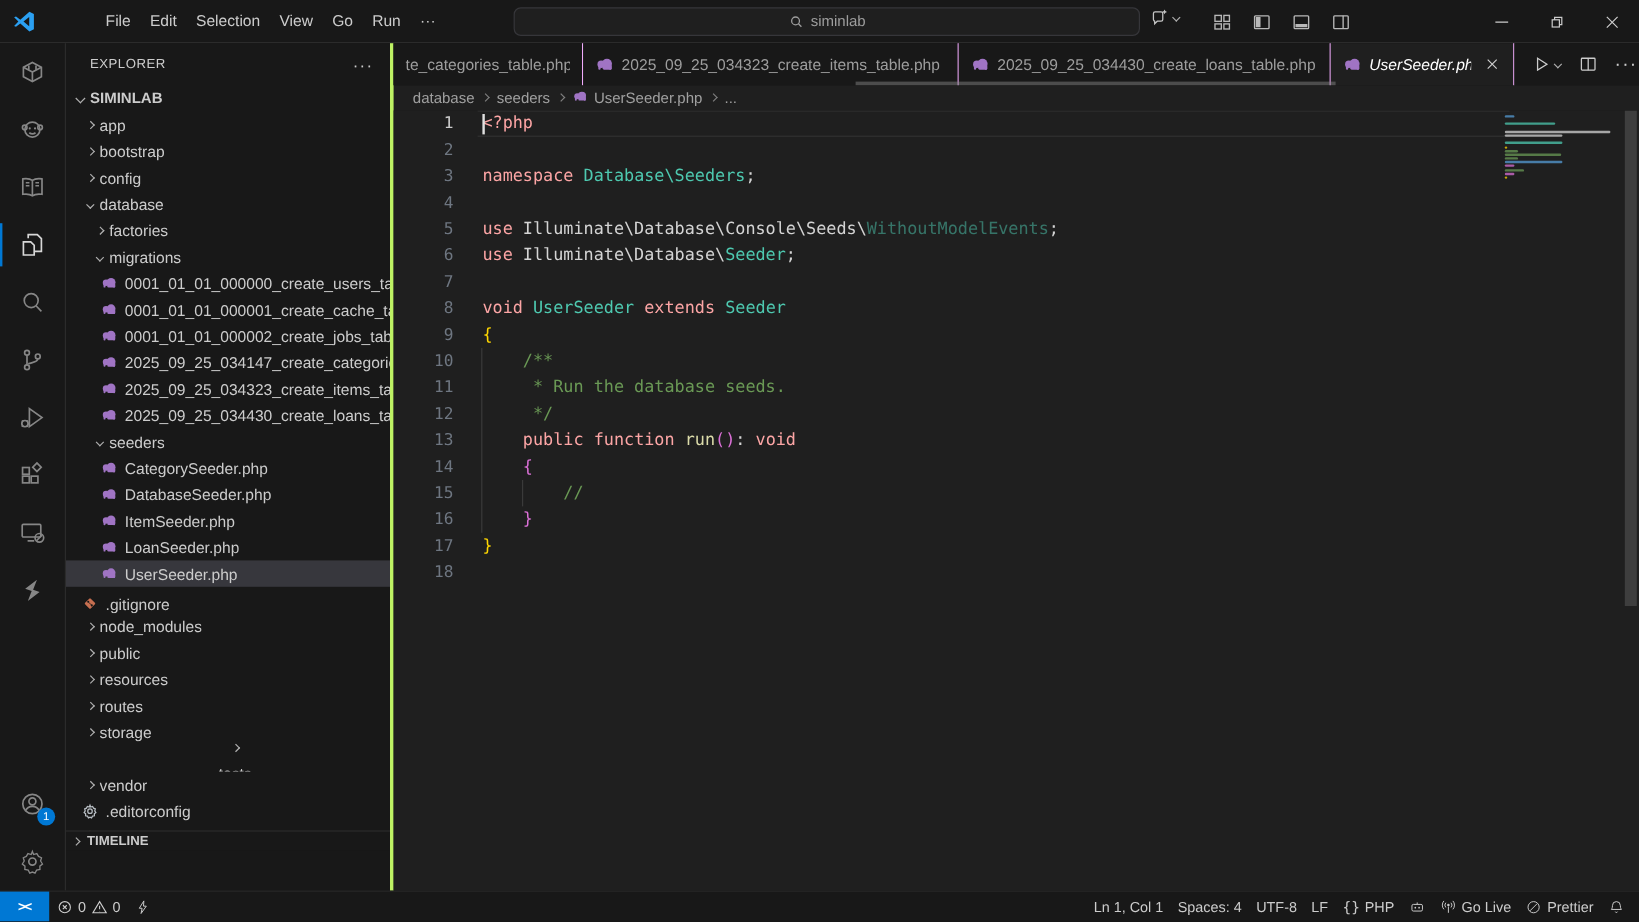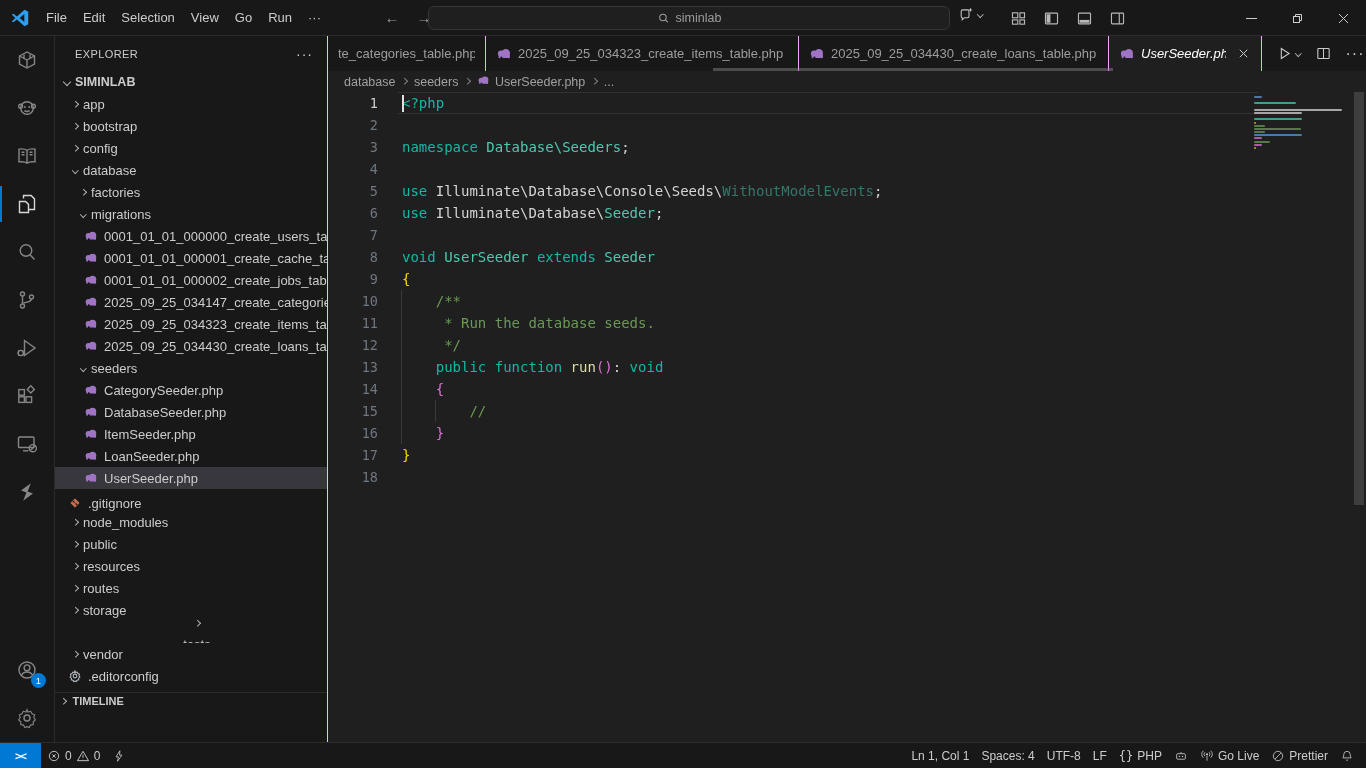--- a/index.html
+++ b/index.html
@@ -4,21 +4,21 @@
 <style>
   * { margin:0; padding:0; box-sizing:border-box; }
   html,body { width:1366px; height:768px; overflow:hidden; background:#181818;
     font-family:"Liberation Sans", sans-serif; -webkit-font-smoothing:antialiased; }
   #window { position:relative; width:1366px; height:768px; display:flex; flex-direction:column; color:#cccccc; }
 
   
   #titlebar { position:relative; height:36px; flex:0 0 36px; background:#181818; border-bottom:1px solid #2b2b2b;
     display:flex; align-items:center; font-size:13px; color:#cccccc; }
   #vscode-logo { width:20px; height:20px; margin:0 8px 0 10px; display:flex; }
-  #menus { display:flex; }
+  #menus { display:flex;margin-left:42px; }
   #menus .menu-item { padding:4px 8px; border-radius:5px; color:#cccccc; cursor:default; }
   .nav-arrows { display:flex; gap:14px; margin-left:54px; color:#9d9d9d; font-size:15px; }
   .nav-arrows span { width:18px; text-align:center; }
   #command-center { position:absolute; left:428px; top:6px; width:522px; height:24px; background:#1f1f1f;
     border:1px solid #36363a; border-radius:6px; display:flex; align-items:center; justify-content:center;
     gap:6px; color:#9d9d9d; font-size:12.5px; }
   #command-center svg { width:13px; height:13px; }
   #copilot-btn { position:absolute; left:958px; top:6px; display:flex; align-items:center; gap:3px; color:#c5c5c5; }
   #copilot-btn svg { width:17px; height:17px; }
   #layout-controls { position:absolute; right:240px; top:0; height:36px; display:flex; align-items:center; gap:16px; color:#b8b8b8; }
@@ -40,21 +40,21 @@
   #activitybar { width:55px; flex:0 0 55px; background:#181818; display:flex; flex-direction:column; border-right:1px solid #2b2b2b; }
   .ab-item { position:relative; height:48px; display:flex; align-items:center; justify-content:center; color:#868686; }
   .ab-item svg { width:24px; height:24px; }
   .ab-item.active { color:#d7d7d7; }
   .ab-item.active::before { content:""; position:absolute; left:0; top:6px; bottom:6px; width:2px; background:#0078d4; }
   .ab-badge { position:absolute; right:8px; bottom:6px; min-width:15px; height:15px; border-radius:50%; background:#0078d4;
     color:#fff; font-size:9.5px; display:flex; align-items:center; justify-content:center; }
   #ab-spacer { flex:1; }
 
   
-  #sidebar { width:273px; flex:0 0 273px; background:#181818; border-right:1px solid #bef264; position:relative; overflow:hidden; }
+  #sidebar { width:273px; flex:0 0 273px; background:#181818; border-right:3px solid #bef264; position:relative; overflow:hidden; }
   #sb-header { height:35px; display:flex; align-items:center; justify-content:space-between; padding:0 14px 0 20px;
     font-size:11px; color:#cccccc; letter-spacing:.4px; }
   #sb-more { color:#cccccc; font-size:14px; letter-spacing:1px; }
   .tree-row { display:flex; align-items:center; height:22px; font-size:13px; color:#cccccc; white-space:nowrap; cursor:default; }
   .tree-row.selected { background:#37373d; }
   .tree-row .chevbox { width:16px; display:flex; justify-content:center; flex:0 0 16px; }
   .tree-row .file-ico { width:16px; height:16px; flex:0 0 16px; margin-right:5px; display:flex; align-items:center; justify-content:center; }
   .tree-row .file-ico svg { width:14px; height:14px; }
   .tree-row .lbl { overflow:hidden; text-overflow:clip; }
   #root-row { font-weight:bold; font-size:12.5px; }
@@ -87,21 +87,21 @@
   
   #editor { position:relative; flex:1; background:#1f1f1f; overflow:hidden;
     font-family:"DejaVu Sans Mono", monospace; font-size:14px; }
   .code-line { position:relative; height:22px; line-height:22px; white-space:pre; }
   .code-line .ln { position:absolute; left:0; width:50px; text-align:right; color:#6e7681; font-size:13.5px; }
   .code-line .lc { position:absolute; left:74px; }
   .code-line.current .ln { color:#cccccc; }
   #current-line-box { position:absolute; left:70px; top:0; width:860px; height:22px; border-top:1px solid #313131; border-bottom:1px solid #313131; }
   #cursor { position:absolute; left:74px; top:3px; width:1.5px; height:17px; background:#e0e0e0; }
   .indent-guide { position:absolute; width:1px; background:#3a3a3a; }
-  .tok-kw{color:#14b8a6} .tok-type{color:#4EC9B0} .tok-fg{color:#D4D4D4}
+  .tok-kw{color:#fca5a5} .tok-type{color:#4EC9B0} .tok-fg{color:#D4D4D4}
   .tok-fn{color:#DCDCAA} .tok-com{color:#6A9955} .tok-b1{color:#FFD700} .tok-b2{color:#DA70D6}
   .tok-faded{color:#4EC9B0; opacity:.5}
   #minimap { position:absolute; top:4px; right:16px; width:96px; }
   #minimap .mm-line { height:2px; margin-bottom:1.2px; border-radius:1px; opacity:.75; }
   #editor-scrollbar { position:absolute; top:0; right:2px; width:10px; height:413px; background:rgba(121,121,121,.35); }
 
   
   #statusbar { height:26px; flex:0 0 26px; background:#181818; border-top:1px solid #2b2b2b;
     display:flex; align-items:stretch; font-size:12px; color:#cccccc; }
   .sb-item { display:flex; align-items:center; gap:4px; padding:0 6px; }

